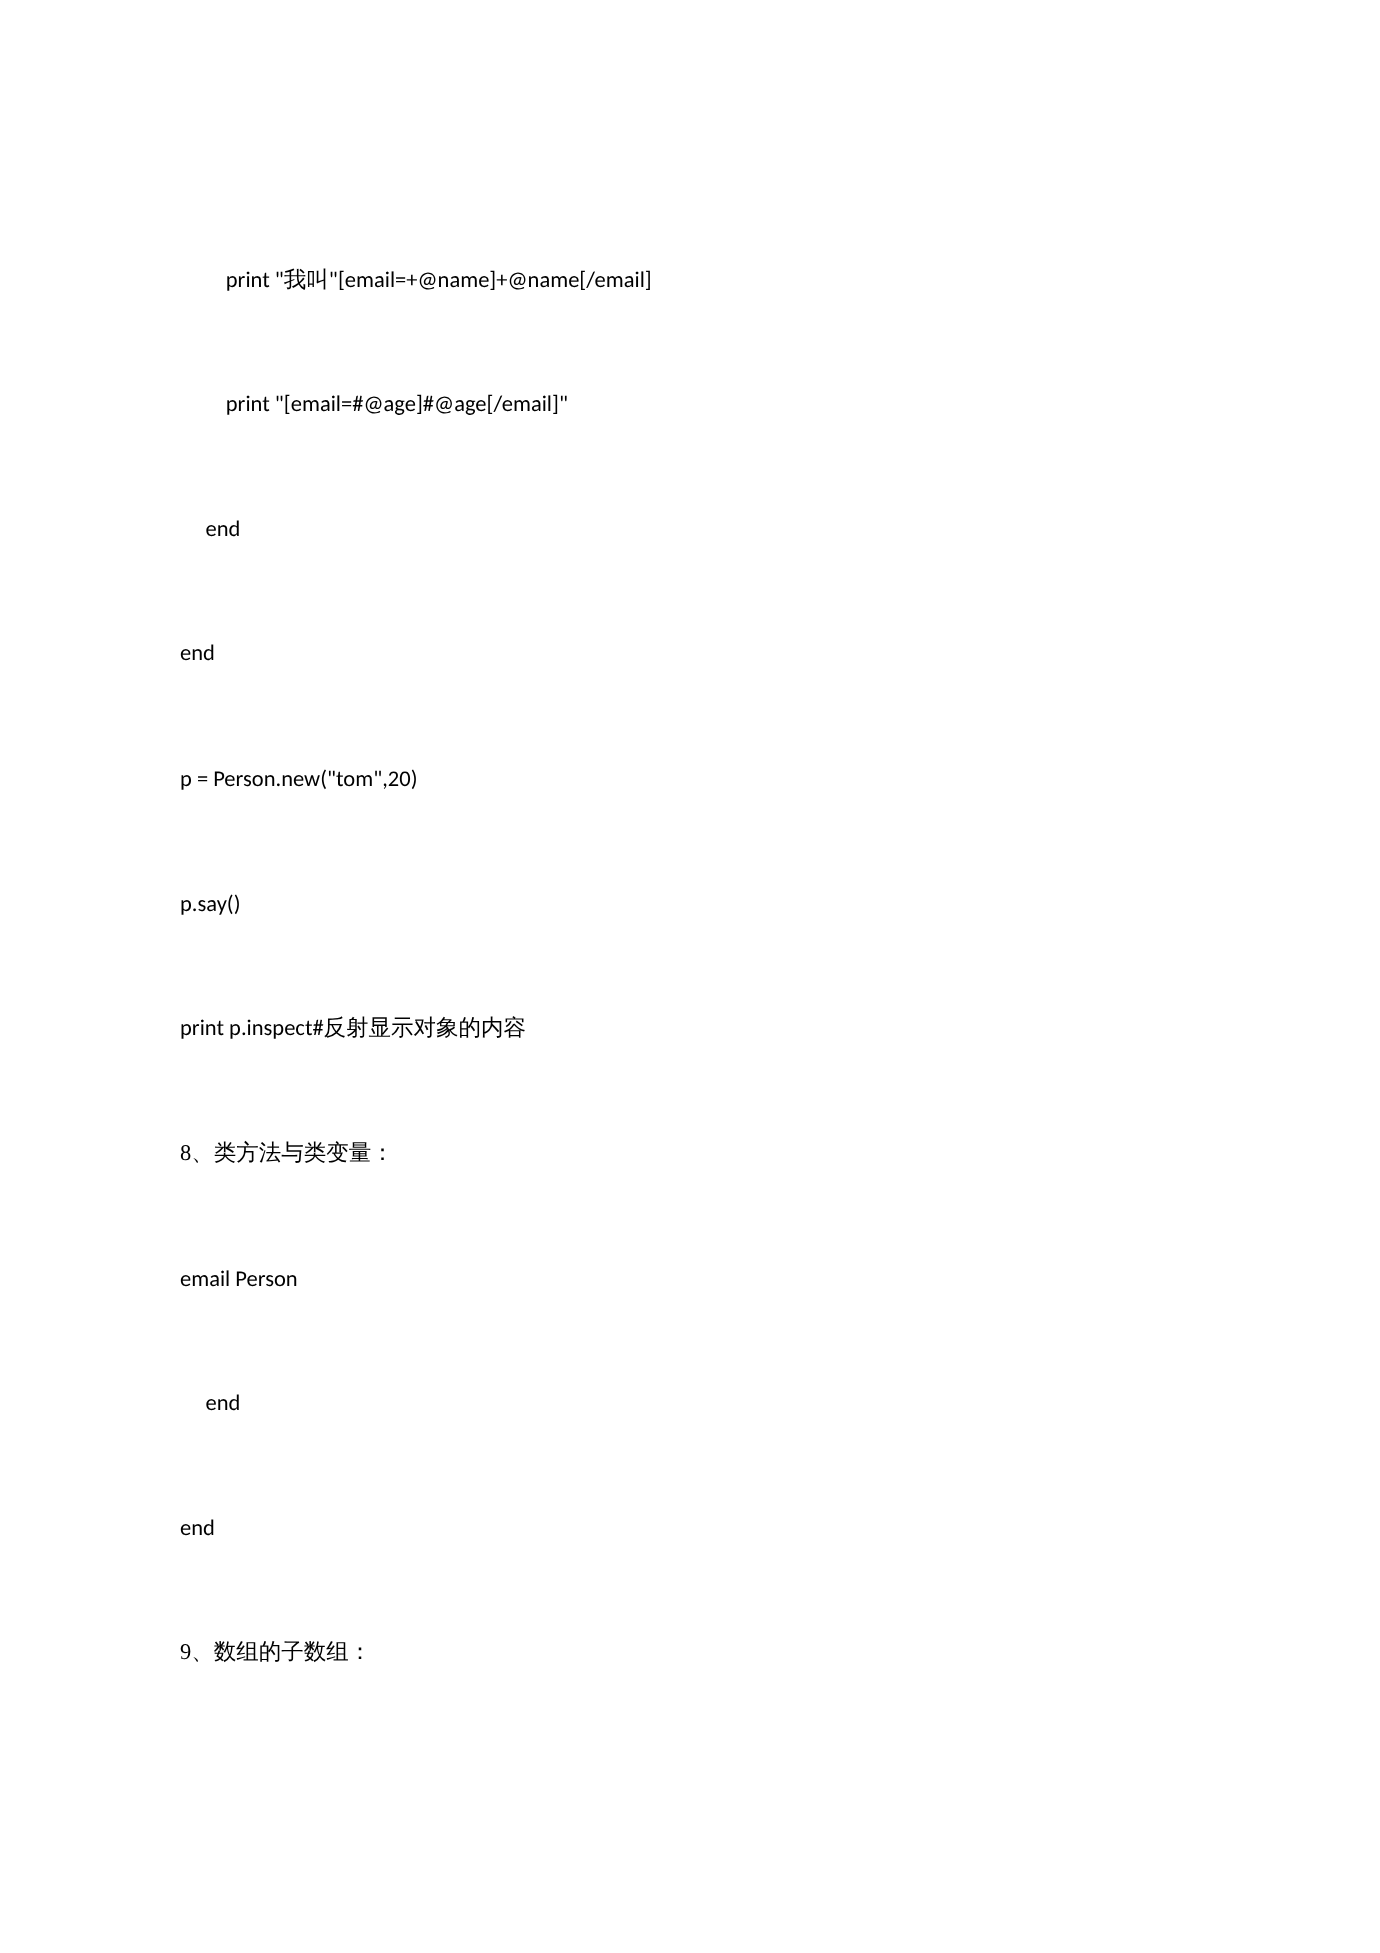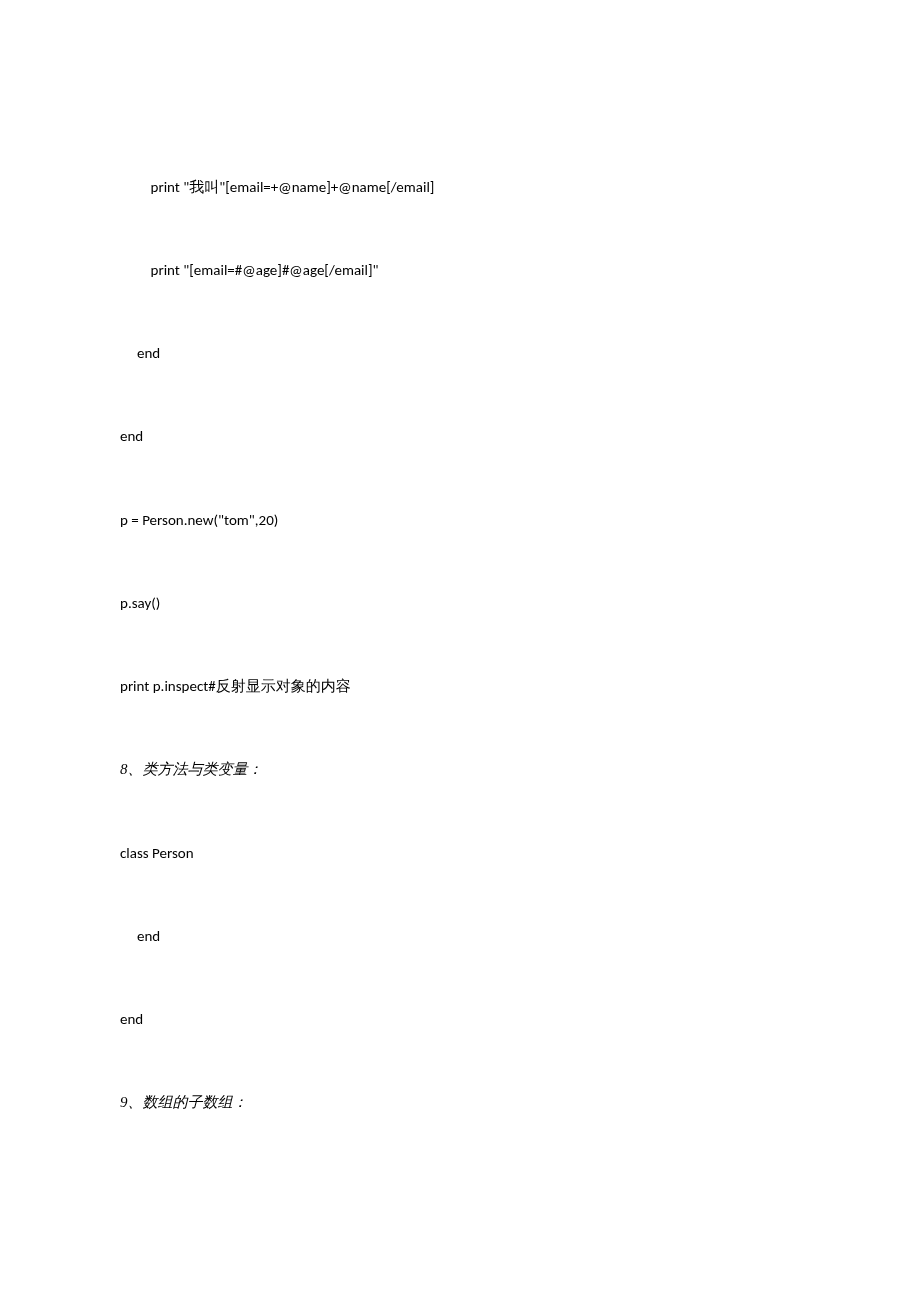--- a/index.html
+++ b/index.html
@@ -16,40 +16,39 @@
     min-height: 1302px;
     padding: 118px 120px 100px 120px;
     box-sizing: border-box;
   }
   .code-block {
     white-space: pre;
     font-family: "Calibri", "Arial", sans-serif;
   }
   .cn {
     font-family: "SimSun", "宋体", serif;
-    font-style: italic;
   }
   .line {
     display: block;
   }
 </style>
 </head>
 <body>
 
 <div class="page">
   <div class="code-block">
     <span class="line">         print "我叫"[email=+@name]+@name[/email]</span>
     <span class="line">         print "[email=#@age]#@age[/email]"</span>
     <span class="line">     end</span>
     <span class="line">end</span>
     <span class="line">p = Person.new("tom",20)</span>
     <span class="line">p.say()</span>
     <span class="line">print p.inspect#反射显示对象的内容</span>
     <span class="line cn">8、类方法与类变量：</span>
-    <span class="line">class Person</span>
+    <span class="line">email Person</span>
     <span class="line">     end</span>
     <span class="line">end</span>
     <span class="line cn">9、数组的子数组：</span>
     
     
     
     
     
     
     

